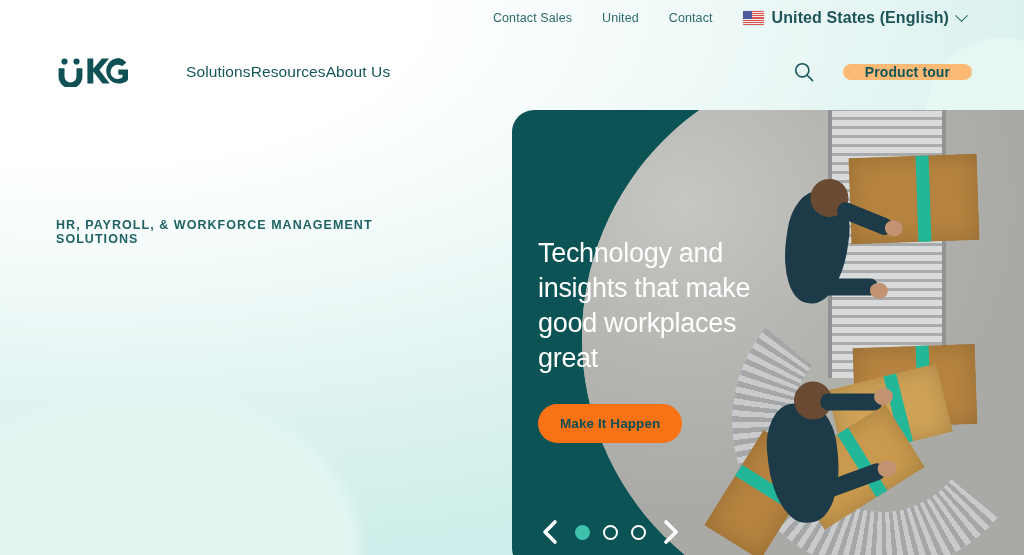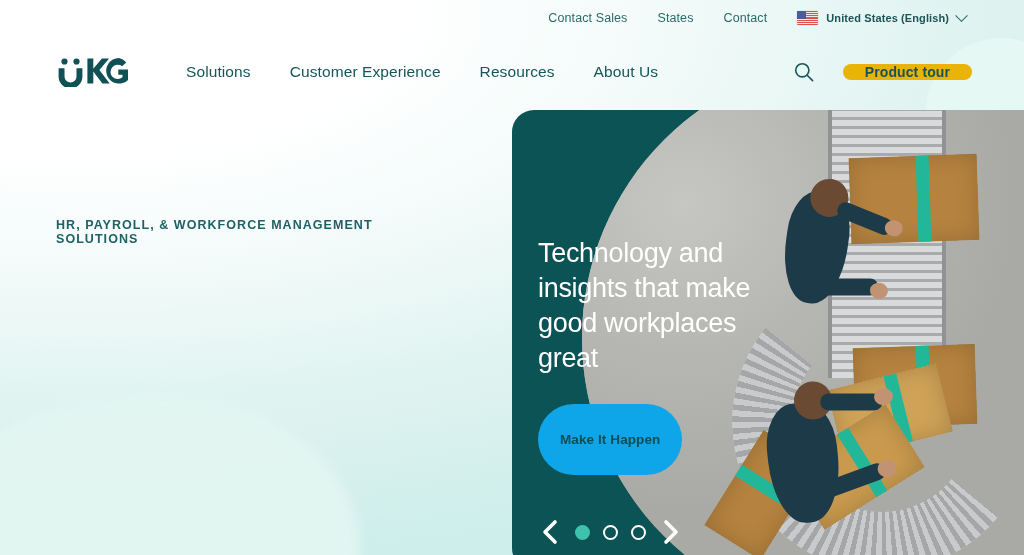--- a/index.html
+++ b/index.html
@@ -88,21 +88,21 @@
     box-shadow: 0 0 0 .5px rgba(0,0,0,.08);
   }
   .flag::before {
     content: "";
     position: absolute;
     left: 0; top: 0;
     width: 9px; height: 7.5px;
     background: #4d5a9e;
   }
   .locale-label {
-    font-size: 11px;
+    font-size: 16px;
     color: #1d5457;
     font-weight: 600;
     letter-spacing: .1px;
   }
   .caret {
     width: 9px; height: 9px;
     border-right: 1.7px solid #2c6a6b;
     border-bottom: 1.7px solid #2c6a6b;
     transform: rotate(45deg) translate(-2px, -2px);
     flex: none;
@@ -122,21 +122,21 @@
   
   .logo {
     display: flex;
     align-items: flex-end;
     text-decoration: none;
     margin-right: 58px;
     flex: none;
   }
   .logo svg { display: block; }
 
-  .nav { display: flex; align-items: center; gap: 39px; }
+  .nav { display: flex; align-items: center; }
   .nav-item {
     font-size: 15.5px;
     color: #14565a;
     text-decoration: none;
     letter-spacing: .1px;
     white-space: nowrap;
   }
 
   .header-right {
     margin-left: auto;
@@ -148,21 +148,21 @@
     width: 26px; height: 26px;
     background: none;
     border: 0;
     padding: 0;
     cursor: pointer;
     display: flex;
     align-items: center;
     justify-content: center;
   }
   .cta-btn {
-    background: #eab308;
+    background: #fdba74;
     color: #13565a;
     font-size: 14px;
     font-weight: 700;
     border: 0;
     border-radius: 999px;
     padding: 0 22px;
     cursor: pointer;
     letter-spacing: .1px;
     white-space: nowrap;
   }
@@ -350,27 +350,27 @@
   }
   .panel-title {
     color: #ffffff;
     font-size: 27px;
     font-weight: 400;
     line-height: 1.3;
     letter-spacing: -.3px;
     margin-bottom: 28px;
   }
   .panel-btn {
-    background: #0ea5e9;
+    background: #f97316;
     color: #0d4f52;
     font-size: 13.5px;
     font-weight: 700;
     border: 0;
     border-radius: 999px;
-    padding: 28px 22px;
+    padding: 12px 22px;
     cursor: pointer;
     letter-spacing: .1px;
   }
 
   
   .carousel {
     position: absolute;
     left: 26px;
     bottom: 24px;
     display: flex;
@@ -403,21 +403,21 @@
 </style>
 </head>
 <body>
 
 <div class="page-bg"></div>
 <div class="bg-blob-bottom"></div>
 <div class="bg-blob-topright"></div>
 
 <div class="utility-bar">
   <a class="utility-link" href="#">Contact Sales</a>
-  <a class="utility-link" href="#">States</a>
+  <a class="utility-link" href="#">United</a>
   <a class="utility-link" href="#">Contact</a>
   <div class="locale">
     <span class="flag"></span>
     <span class="locale-label">United States (English)</span>
     <span class="caret"></span>
   </div>
 </div>
 
 <div class="main-header">
 
@@ -426,21 +426,20 @@
       <circle cx="8.5" cy="4.5" r="3.1" fill="#0f5155"></circle>
       <circle cx="20.5" cy="4.5" r="3.1" fill="#0f5155"></circle>
       <path d="M2.6 11.2 v8.4 a11.9 11.9 0 0 0 23.8 0 v-8.4 h-5.9 v8.4 a6 6 0 0 1 -12 0 v-8.4 z" fill="#0f5155"></path>
       <path d="M31.4 1.6 h5.9 v10.1 l8.6 -10.1 h7.2 l-9.7 11.4 10.3 13.6 h-7.3 l-9.1 -12.1 v12.1 h-5.9 z" fill="#0f5155"></path>
       <path d="M62.9 1.0 a12.8 12.8 0 1 0 9.1 21.9 v-10.4 h-9.7 v5.2 h4.2 v2.6 a7.2 7.2 0 1 1 -0.4 -11.1 l4.2 -3.8 A12.7 12.7 0 0 0 62.9 1.0 z" fill="#0f5155"></path>
     </svg>
   </a>
 
   <nav class="nav">
     <a class="nav-item" href="#">Solutions</a>
-    <a class="nav-item" href="#">Customer Experience</a>
     <a class="nav-item" href="#">Resources</a>
     <a class="nav-item" href="#">About Us</a>
   </nav>
 
   <div class="header-right">
     <button class="search-btn">
       <svg width="22" height="22" viewBox="0 0 22 22" aria-hidden="true">
         <circle cx="9.3" cy="9.3" r="6.6" fill="none" stroke="#17585c" stroke-width="1.6"></circle>
         <line x1="14.2" y1="14.2" x2="19.6" y2="19.6" stroke="#17585c" stroke-width="1.6" stroke-linecap="round"></line>
       </svg>

